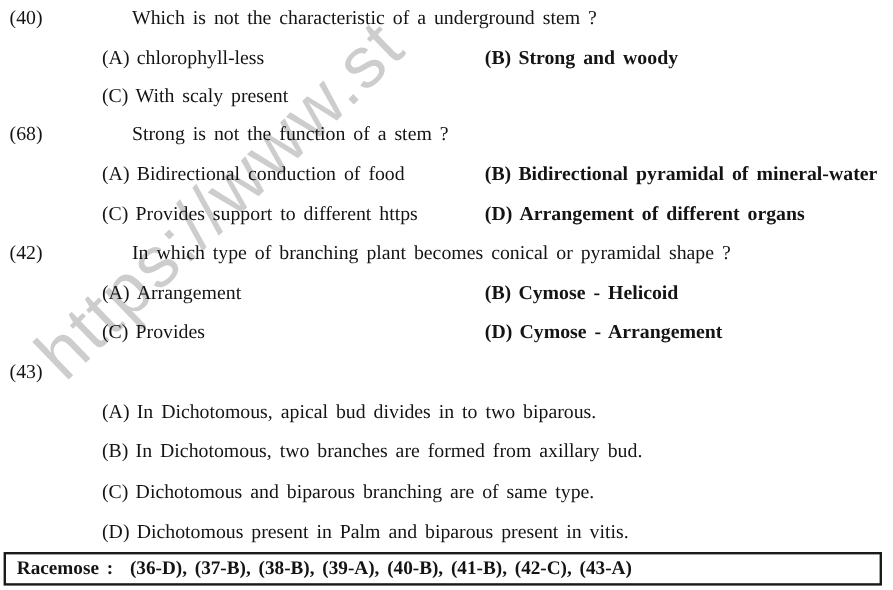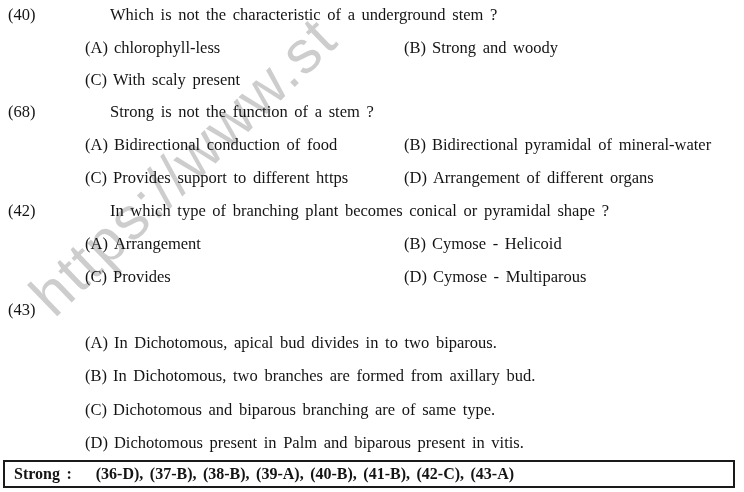--- a/index.html
+++ b/index.html
@@ -19,21 +19,21 @@
     word-spacing: 2.5px;
   }
   .line {
     position: absolute;
     white-space: nowrap;
     line-height: 20px;
   }
   .qnum   { left: 8px; }
   .qtext  { left: 64px; margin-left: 46px; }
   .optA   { left: 85px; }
-  .optB   { left: 404px; }
+  .optB   { left: 404px; font-weight: bold; }
   .opt-label { display: inline-block; }
   .opt-text  { display: inline-block; margin-left: 6px; }
   .watermark {
     position: absolute;
     left: 40px;
     top: 270px;
     transform: rotate(-44deg);
     transform-origin: 0 50%;
     font-family: "Liberation Sans", "DejaVu Sans", sans-serif;
     font-size: 60px;
@@ -53,21 +53,21 @@
     height: 24px;
     border: 2px solid #1a1a1a;
     display: flex;
     align-items: center;
     padding-left: 9px;
     font-weight: bold;
     font-size: 16px;
     white-space: nowrap;
   }
   .answers-label { display: inline-block; }
-  .answers-list  { display: inline-block; margin-left: 24px; }
+  .answers-list  { display: inline-block; margin-left: 14px; }
 </style>
 </head>
 <body>
 
 <div class="page">
 
   <div class="watermark">https://www.st</div>
 
   <div class="line qnum" style="top:5px">(40)</div>
   <div class="line qtext" style="top:5px">Which is not the characteristic of a underground stem ?</div>
@@ -101,35 +101,35 @@
   <div class="line optA" style="top:234px">
     <span class="opt-label">(A)</span><span class="opt-text">Arrangement</span>
   </div>
   <div class="line optB" style="top:234px">
     <span class="opt-label">(B)</span><span class="opt-text">Cymose - Helicoid</span>
   </div>
   <div class="line optA" style="top:267px">
     <span class="opt-label">(C)</span><span class="opt-text">Provides</span>
   </div>
   <div class="line optB" style="top:267px">
-    <span class="opt-label">(D)</span><span class="opt-text">Cymose - Multiparous</span>
+    <span class="opt-label">(D)</span><span class="opt-text">Cymose - Arrangement</span>
   </div>
 
   <div class="line qnum" style="top:300px">(43)</div>
   <div class="line optA" style="top:333px">
     <span class="opt-label">(A)</span><span class="opt-text">In Dichotomous, apical bud divides in to two biparous.</span>
   </div>
   <div class="line optA" style="top:366px">
     <span class="opt-label">(B)</span><span class="opt-text">In Dichotomous, two branches are formed from axillary bud.</span>
   </div>
   <div class="line optA" style="top:400px">
     <span class="opt-label">(C)</span><span class="opt-text">Dichotomous and biparous branching are of same type.</span>
   </div>
   <div class="line optA" style="top:433px">
     <span class="opt-label">(D)</span><span class="opt-text">Dichotomous present in Palm and biparous present in vitis.</span>
   </div>
 
   <div class="answers-box">
-    <span class="answers-label">Strong :</span>
+    <span class="answers-label">Racemose :</span>
     <span class="answers-list">(36-D), (37-B), (38-B), (39-A), (40-B), (41-B), (42-C), (43-A)</span>
   </div>
 
 </div>
 
 </body></html>

